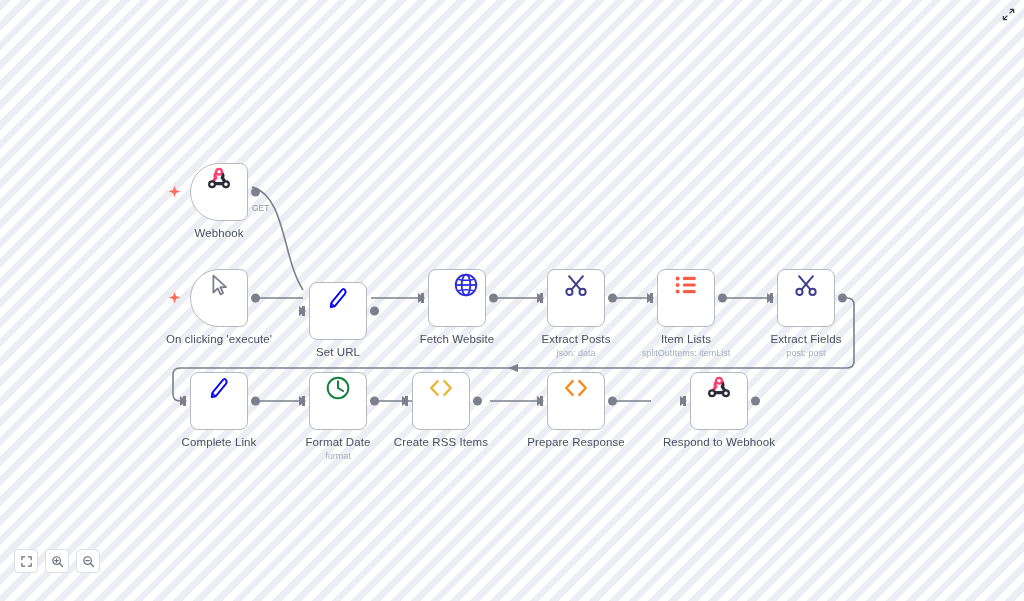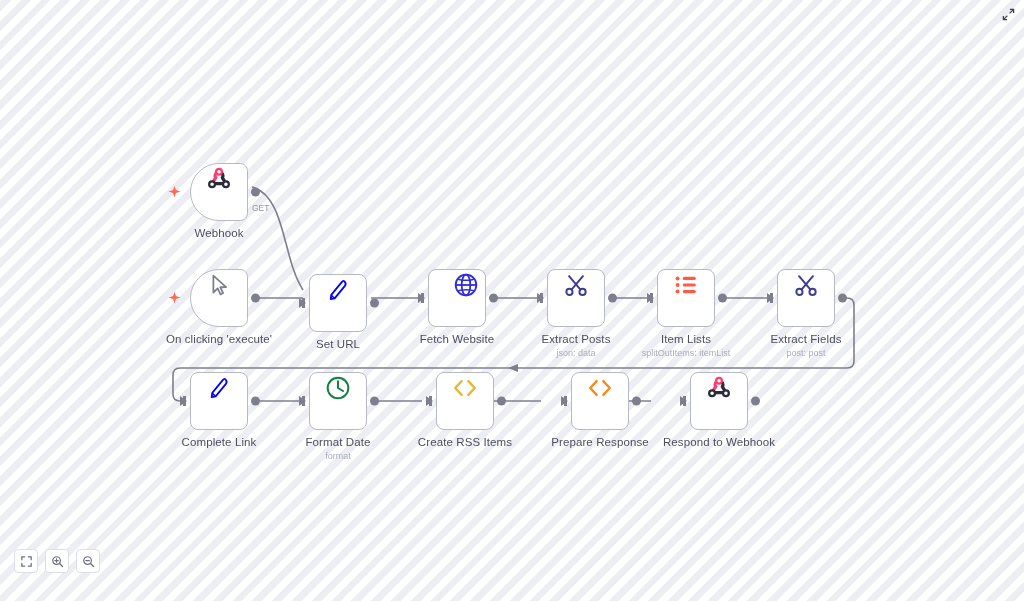--- a/index.html
+++ b/index.html
@@ -240,21 +240,21 @@
           <svg class="node-icon" viewBox="0 0 32 32">
             <path d="M10 6 L10 24 L14.6 19.6 L17.6 26 L20.4 24.6 L17.4 18.4 L23.6 18.2 Z" fill="none" stroke="#7d808c" stroke-width="1.9" stroke-linejoin="round"></path>
           </svg>
         </span>
         <span class="ep-out"></span>
         <span class="node-label">On clicking 'execute'</span>
       </div>
       <div class="trigger-bolt" style="left: 168px; top: 291px; position: absolute;"><svg viewBox="0 0 14 16" width="13" height="15">
           <path d="M7 0.6 L8.6 5.4 L13.4 7 L8.6 8.6 L7 13.4 L5.4 8.6 L0.6 7 L5.4 5.4 Z" fill="#ff6d5a"></path>
         </svg></div>
-      <div class="node" style="left: 309px; top: 274px;">
+      <div class="node" style="left: 309px; top: 282px;">
         <span>
           <svg class="node-icon" viewBox="0 0 32 32">
             <path d="M22.6 6.6 C24.4 8.2 24.6 10 23.4 11.6 L12.4 25 L8.2 25.6 L8.8 21.2 L20.2 7.4 C21 6.4 21.9 6 22.6 6.6 Z" fill="none" stroke="#0000ff" stroke-width="1.9" stroke-linejoin="round"></path>
             <path d="M9 21.5 L12.2 24.7" fill="none" stroke="#0000ff" stroke-width="1.6"></path>
           </svg>
         </span>
         <span class="ep-in"></span>
         <span class="ep-out"></span>
         <span class="node-label">Set URL</span>
       </div>
@@ -332,32 +332,32 @@
           <svg class="node-icon" viewBox="0 0 32 32">
             <circle cx="16" cy="16" r="11" fill="none" stroke="#11823b" stroke-width="2.1"></circle>
             <path d="M16 8.8 L16 16 L21.4 19.2" fill="none" stroke="#11823b" stroke-width="2.1" stroke-linecap="round"></path>
           </svg>
         </span>
         <span class="ep-in"></span>
         <span class="ep-out"></span>
         <span class="node-label">Format Date</span>
         <span class="node-sub">format</span>
       </div>
-      <div class="node" style="left: 436px; top: 372px;">
+      <div class="node" style="left: 412px; top: 372px;">
         <span>
           <svg class="node-icon" viewBox="0 0 32 32">
             <path d="M12.4 8.6 L5.6 16 L12.4 23.4" fill="none" stroke="#e5b83a" stroke-width="2.6" stroke-linecap="round" stroke-linejoin="round"></path>
             <path d="M19.6 8.6 L26.4 16 L19.6 23.4" fill="none" stroke="#e5b83a" stroke-width="2.6" stroke-linecap="round" stroke-linejoin="round"></path>
           </svg>
         </span>
         <span class="ep-in"></span>
         <span class="ep-out"></span>
         <span class="node-label">Create RSS Items</span>
       </div>
-      <div class="node" style="left: 547px; top: 372px; margin-left: 24px;">
+      <div class="node" style="left: 547px; top: 372px;">
         <span>
           <svg class="node-icon" viewBox="0 0 32 32">
             <path d="M12.4 8.6 L5.6 16 L12.4 23.4" fill="none" stroke="#f68c1f" stroke-width="2.6" stroke-linecap="round" stroke-linejoin="round"></path>
             <path d="M19.6 8.6 L26.4 16 L19.6 23.4" fill="none" stroke="#f68c1f" stroke-width="2.6" stroke-linecap="round" stroke-linejoin="round"></path>
           </svg>
         </span>
         <span class="ep-in"></span>
         <span class="ep-out"></span>
         <span class="node-label">Prepare Response</span>
       </div>

